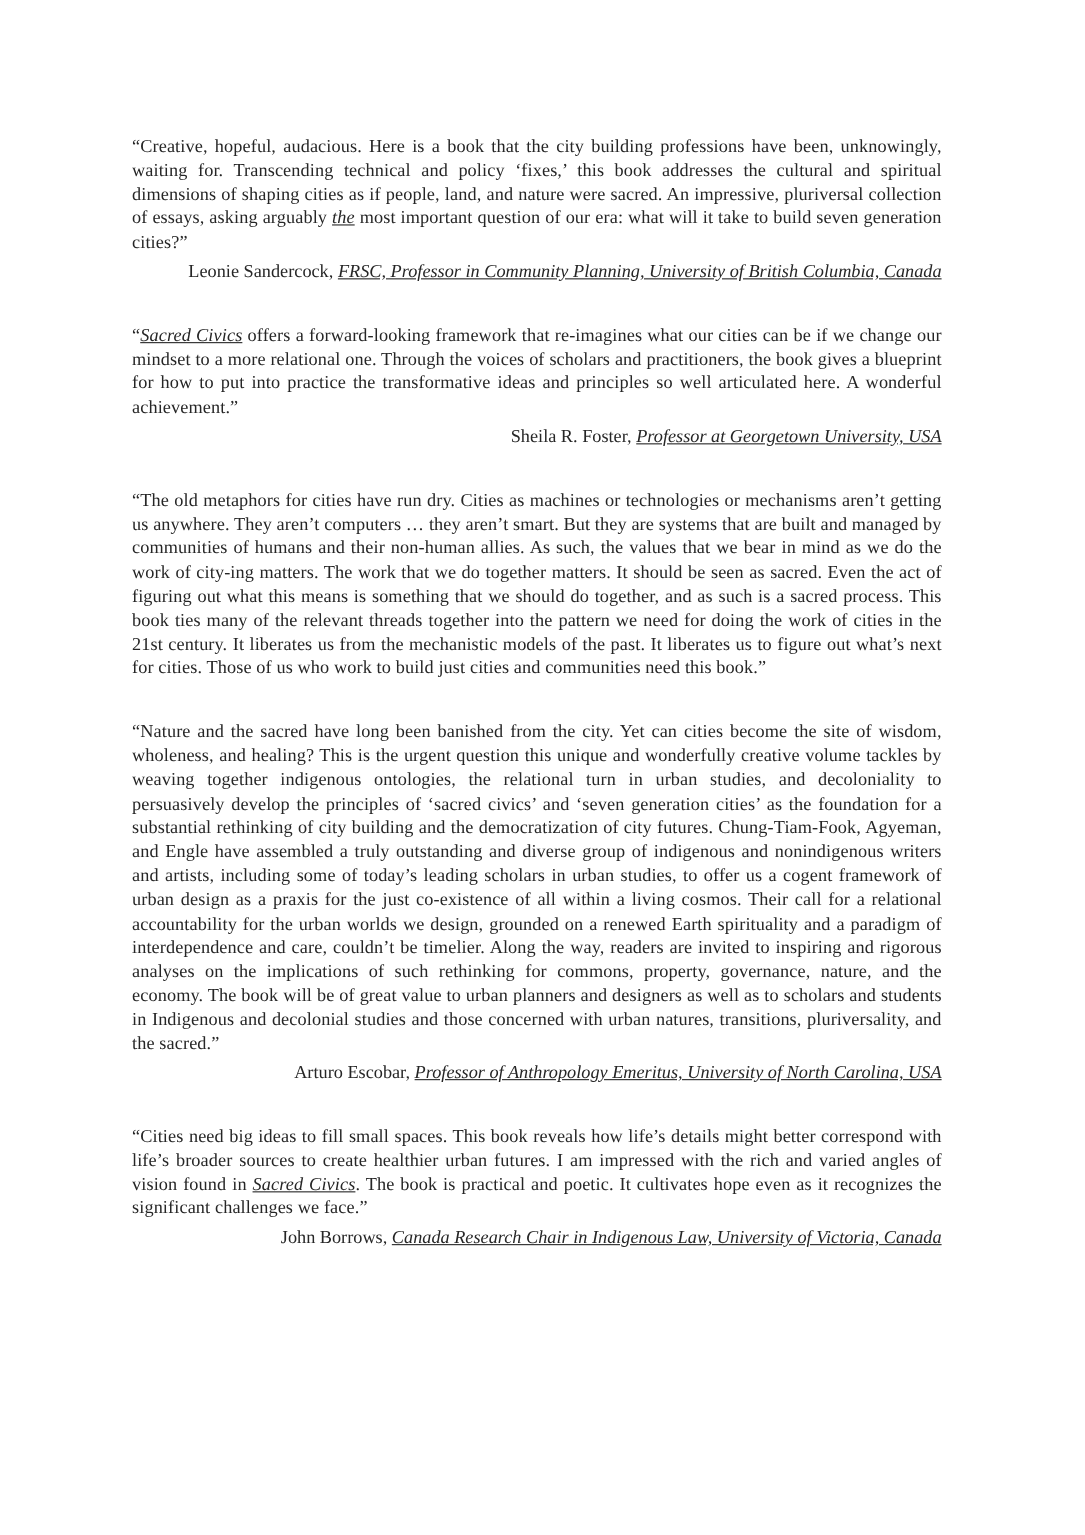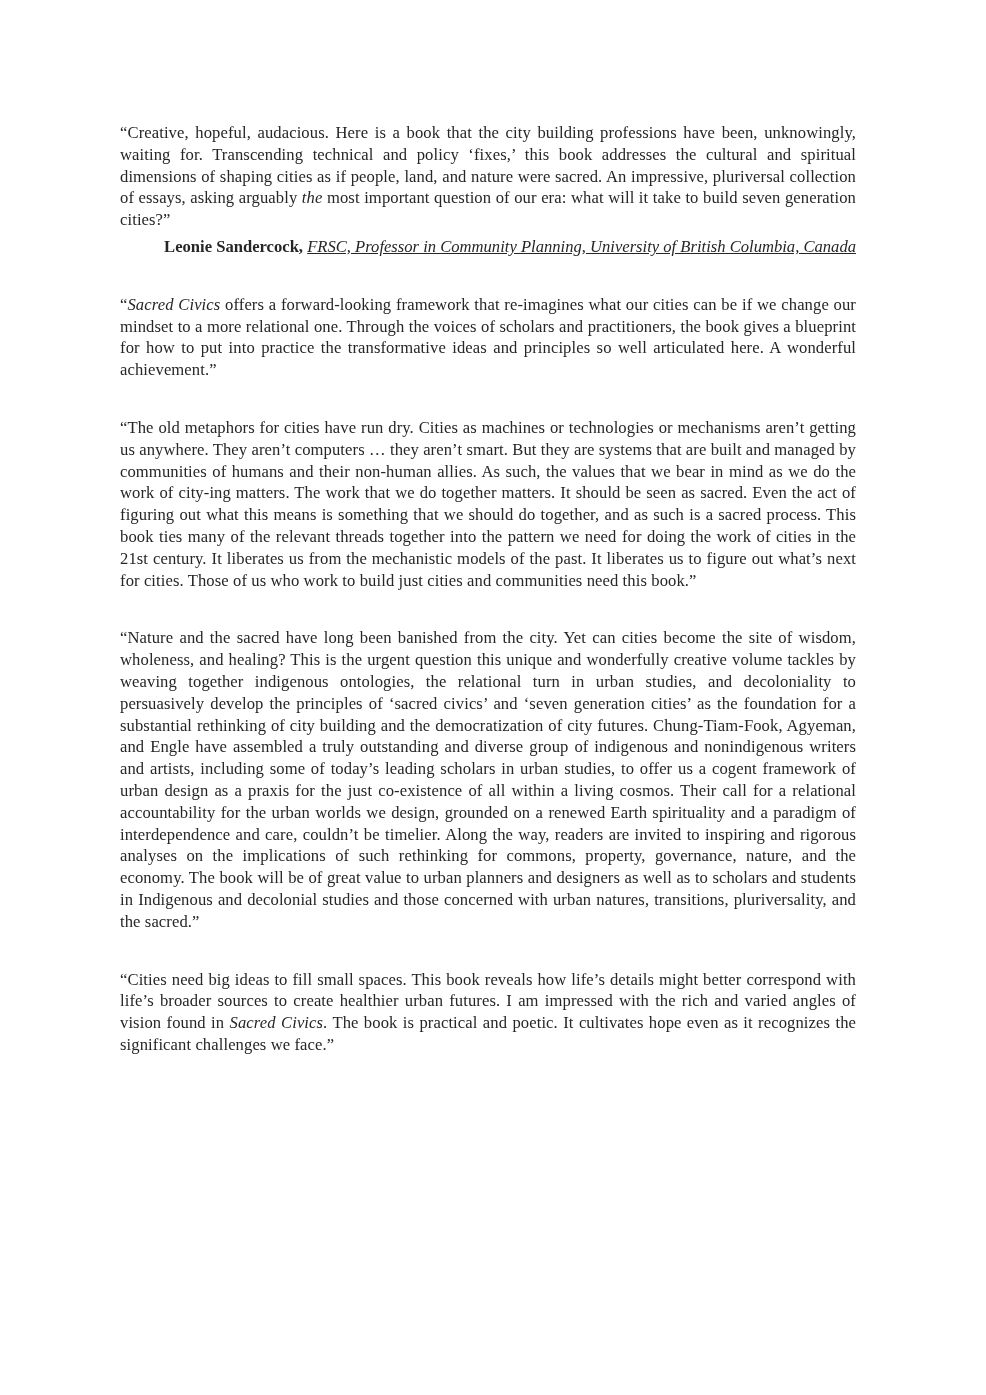--- a/index.html
+++ b/index.html
@@ -26,45 +26,49 @@
     text-align: justify;
     letter-spacing: 0.1px;
   }
   .attribution {
     margin: 5px 0 0 0;
     font-size: 16.6px;
     line-height: 21.8px;
     text-align: right;
   }
   .attr-name {
-    font-weight: bold;
+    font-weight: normal;
   }
   .attr-role {
     font-style: italic;
     text-decoration: underline;
   }
   .it {
     font-style: italic;
+    text-decoration: underline;
   }
 </style>
 </head>
 <body>
 
 <main>
   <div>
       <section class="endorsement">
         <p class="quote"><span>“Creative, hopeful, audacious. Here is a book that the city building professions have been, unknowingly, waiting for. Transcending technical and policy ‘fixes,’ this book addresses the cultural and spiritual dimensions of shaping cities as if people, land, and nature were sacred. An impressive, pluriversal collection of essays, asking arguably </span><span class="it">the</span><span> most important question of our era: what will it take to build seven generation cities?”</span></p>
         <p class="attribution"><span class="attr-name">Leonie Sandercock,</span> <span class="attr-role">FRSC, Professor in Community Planning, University of British Columbia, Canada</span></p>
       </section>
       <section class="endorsement">
         <p class="quote"><span>“</span><span class="it">Sacred Civics</span><span> offers a forward-looking framework that re-imagines what our cities can be if we change our mindset to a more relational one. Through the voices of scholars and practitioners, the book gives a blueprint for how to put into practice the transformative ideas and principles so well articulated here. A wonderful achievement.”</span></p>
+        <p class="attribution"><span class="attr-name">Sheila R. Foster,</span> <span class="attr-role">Professor at Georgetown University, USA</span></p>
       </section>
       <section class="endorsement">
         <p class="quote"><span>“The old metaphors for cities have run dry. Cities as machines or technologies or mechanisms aren’t getting us anywhere. They aren’t computers … they aren’t smart. But they are systems that are built and managed by communities of humans and their non-human allies. As such, the values that we bear in mind as we do the work of city-ing matters. The work that we do together matters. It should be seen as sacred. Even the act of figuring out what this means is something that we should do together, and as such is a sacred process. This book ties many of the relevant threads together into the pattern we need for doing the work of cities in the 21st century. It liberates us from the mechanistic models of the past. It liberates us to figure out what’s next for cities. Those of us who work to build just cities and communities need this book.”</span></p>
       </section>
       <section class="endorsement">
         <p class="quote"><span>“Nature and the sacred have long been banished from the city. Yet can cities become the site of wisdom, wholeness, and healing? This is the urgent question this unique and wonderfully creative volume tackles by weaving together indigenous ontologies, the relational turn in urban studies, and decoloniality to persuasively develop the principles of ‘sacred civics’ and ‘seven generation cities’ as the foundation for a substantial rethinking of city building and the democratization of city futures. Chung-Tiam-Fook, Agyeman, and Engle have assembled a truly outstanding and diverse group of indigenous and nonindigenous writers and artists, including some of today’s leading scholars in urban studies, to offer us a cogent framework of urban design as a praxis for the just co-existence of all within a living cosmos. Their call for a relational accountability for the urban worlds we design, grounded on a renewed Earth spirituality and a paradigm of interdependence and care, couldn’t be timelier. Along the way, readers are invited to inspiring and rigorous analyses on the implications of such rethinking for commons, property, governance, nature, and the economy. The book will be of great value to urban planners and designers as well as to scholars and students in Indigenous and decolonial studies and those concerned with urban natures, transitions, pluriversality, and the sacred.”</span></p>
+        <p class="attribution"><span class="attr-name">Arturo Escobar,</span> <span class="attr-role">Professor of Anthropology Emeritus, University of North Carolina, USA</span></p>
       </section>
       <section class="endorsement">
         <p class="quote"><span>“Cities need big ideas to fill small spaces. This book reveals how life’s details might better correspond with life’s broader sources to create healthier urban futures. I am impressed with the rich and varied angles of vision found in </span><span class="it">Sacred Civics</span><span>. The book is practical and poetic. It cultivates hope even as it recognizes the significant challenges we face.”</span></p>
+        <p class="attribution"><span class="attr-name">John Borrows,</span> <span class="attr-role">Canada Research Chair in Indigenous Law, University of Victoria, Canada</span></p>
       </section>
     </div>
 </main>
 
 </body></html>

